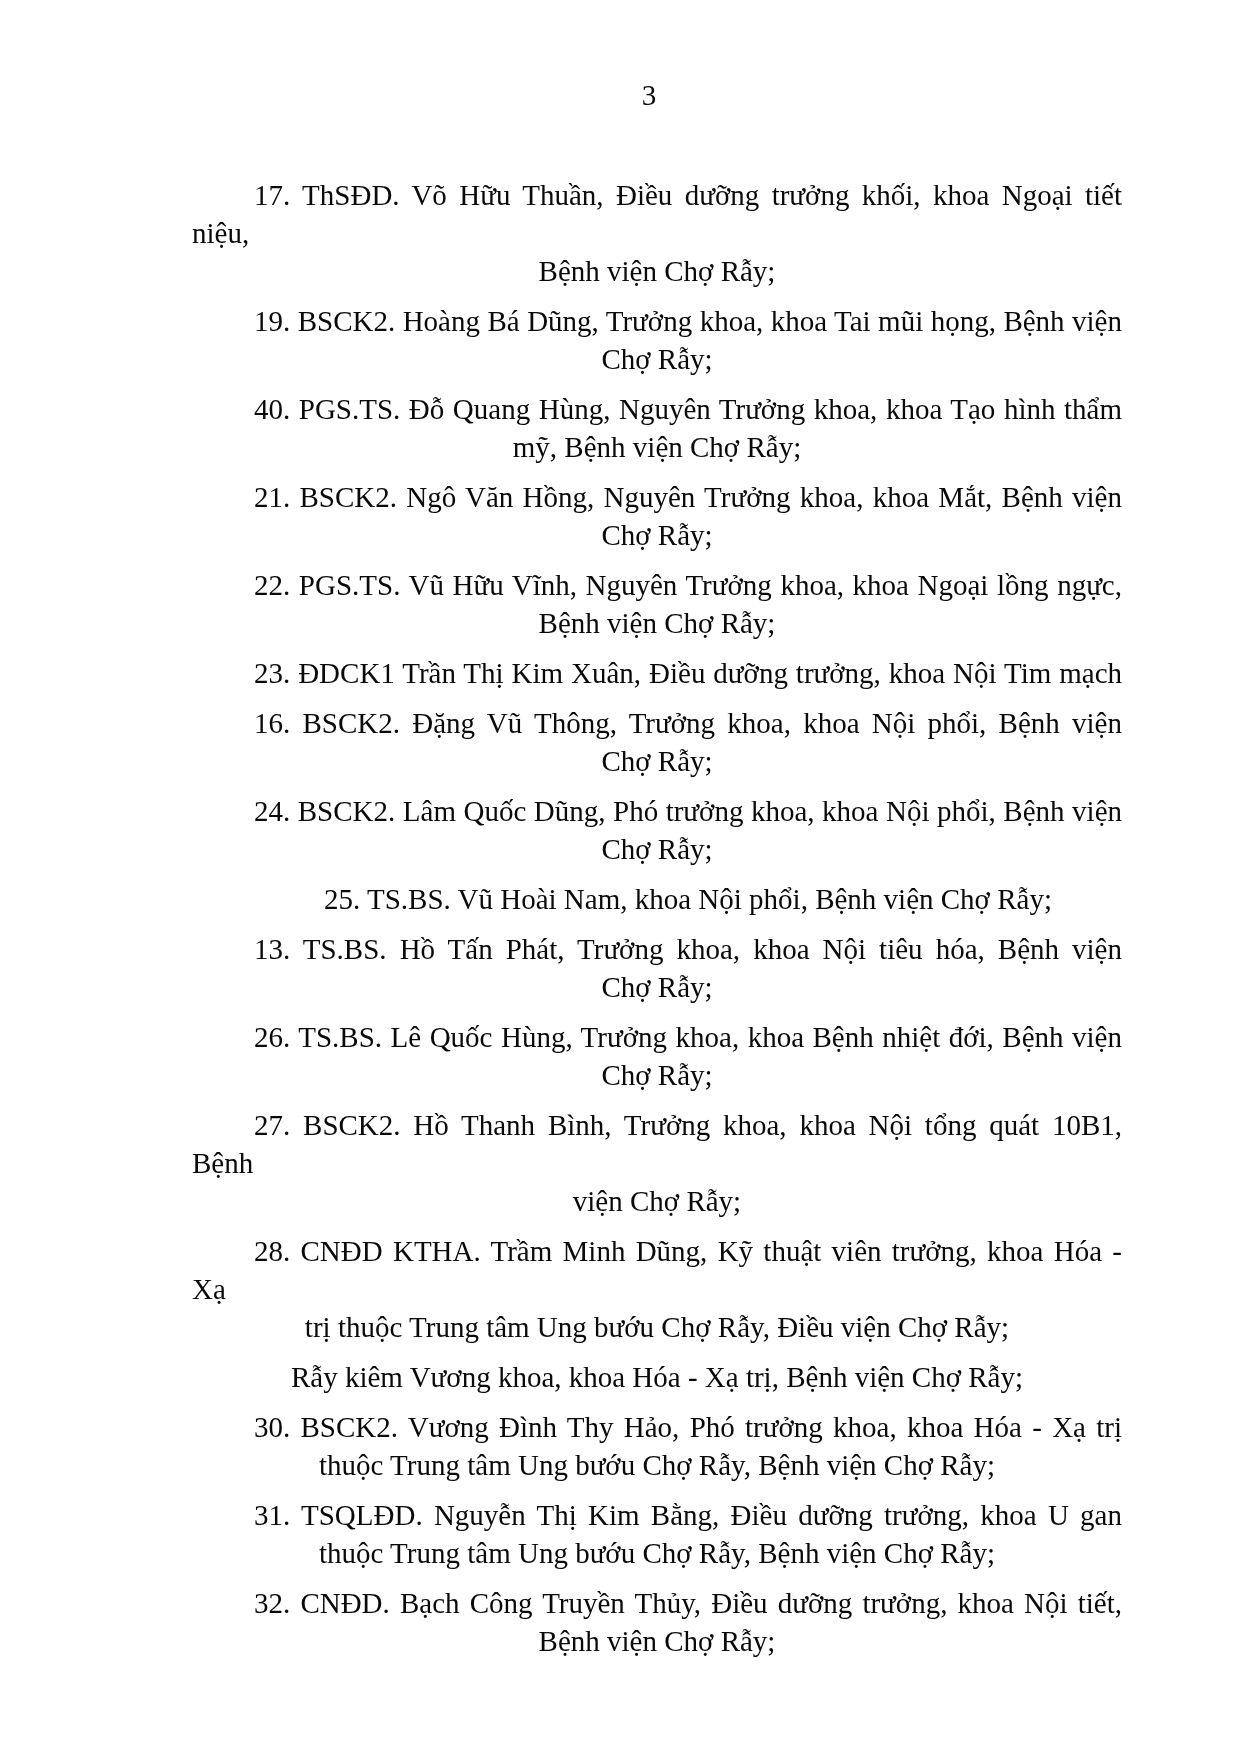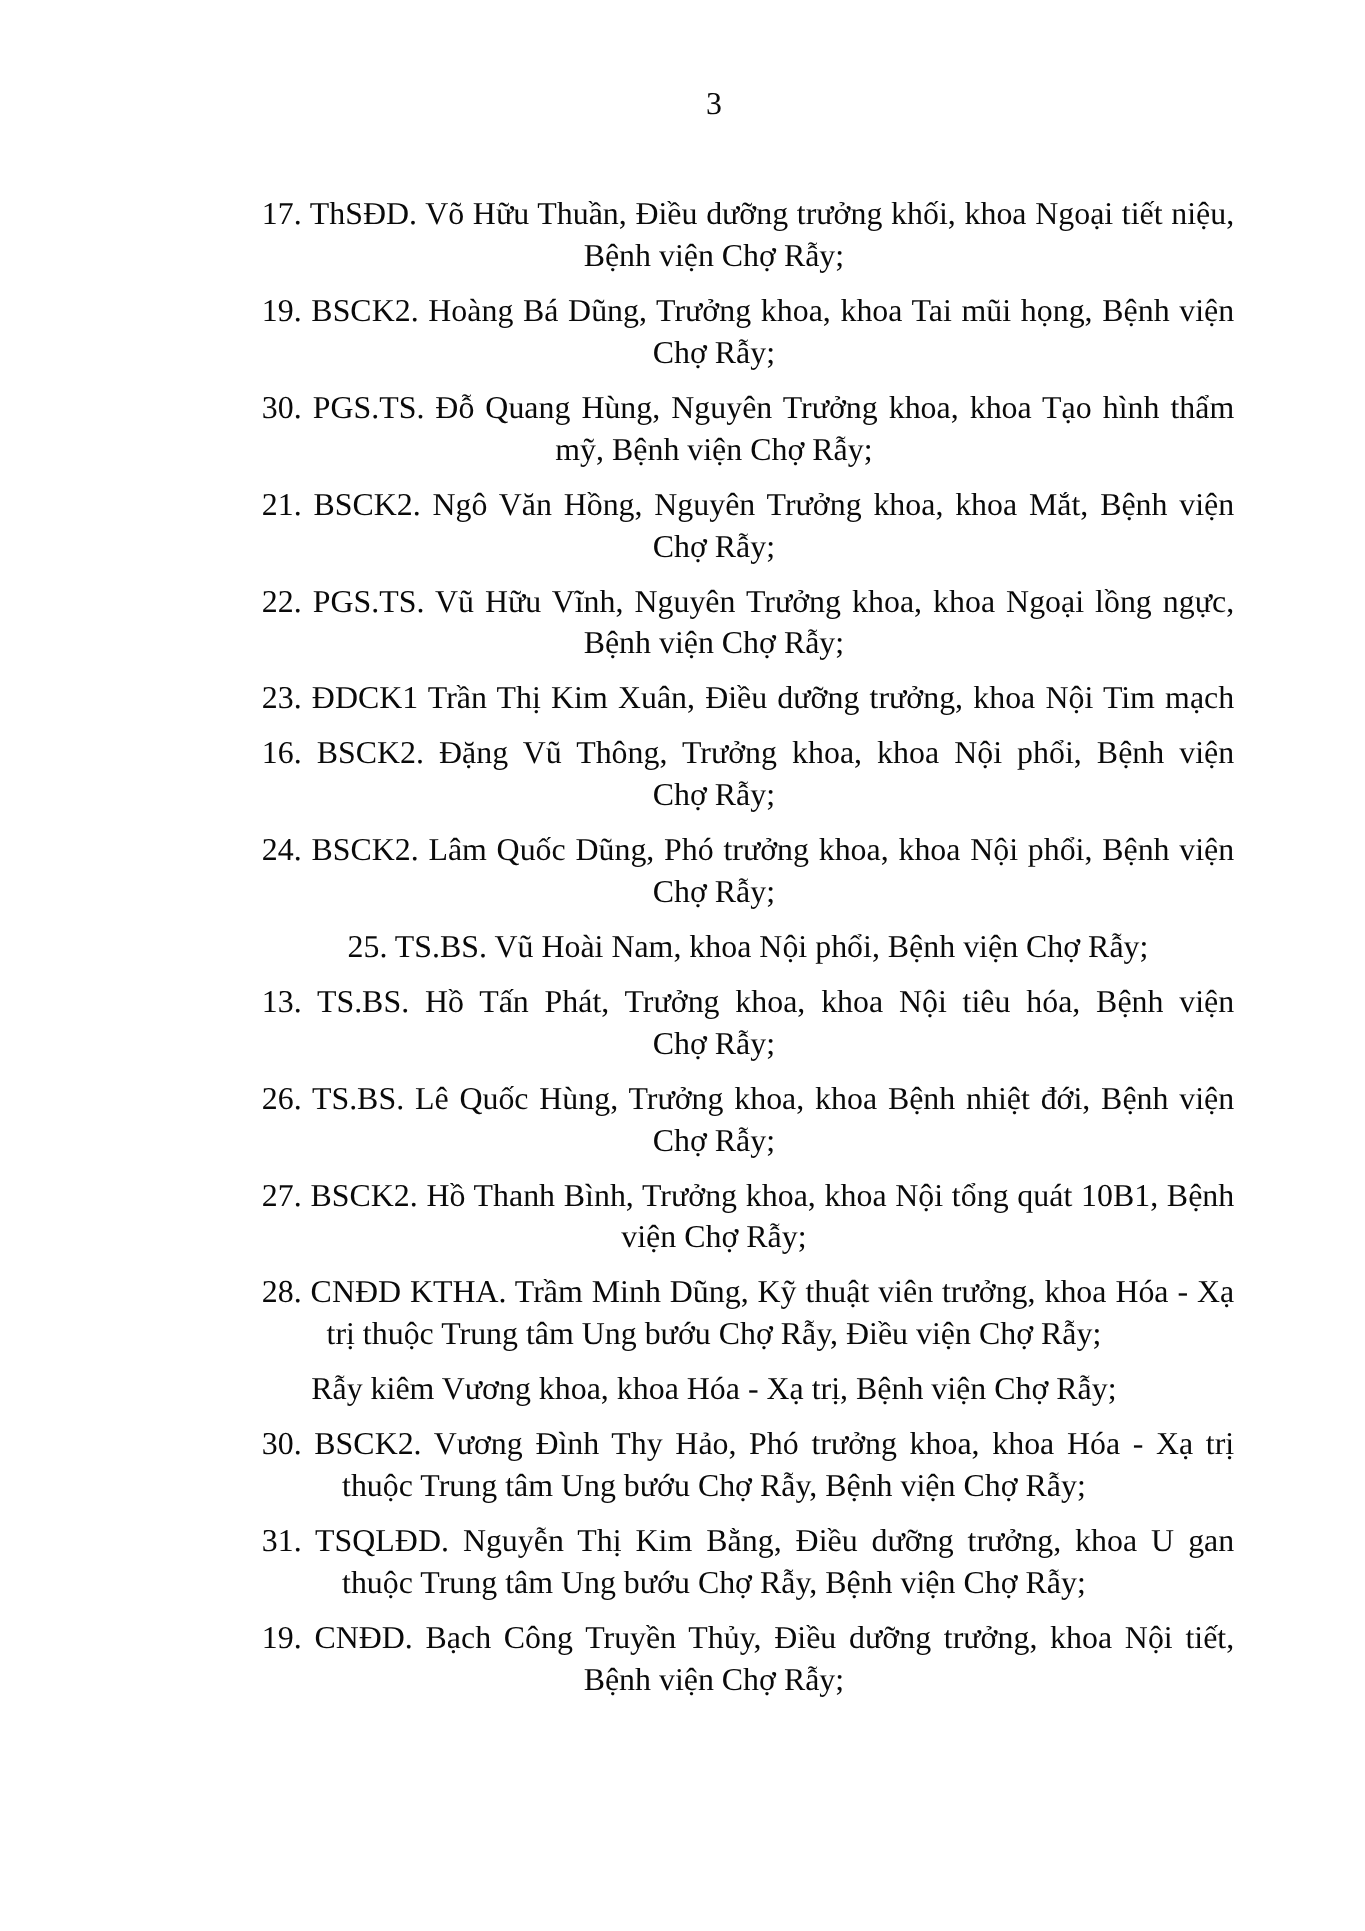--- a/index.html
+++ b/index.html
@@ -28,20 +28,21 @@
     line-height: 38px;
     margin-bottom: 62px;
   }
   .para {
     margin: 0 0 12px 0;
     padding: 0;
   }
   .line {
     line-height: 38px;
     hyphens: none;
+    margin-left: 16px;
   }
   .line.fill {
     text-align: justify;
     text-align-last: justify;
   }
   .line.lastline {
     text-align: center;
   }
   .line.first {
     text-indent: 62px;
@@ -56,21 +57,21 @@
     <div>
         <div class="para">
           <div class="line fill first">17. ThSĐD. Võ Hữu Thuần, Điều dưỡng trưởng khối, khoa Ngoại tiết niệu,</div>
           <div class="line lastline">Bệnh viện Chợ Rẫy;</div>
         </div>
         <div class="para">
           <div class="line fill first">19. BSCK2. Hoàng Bá Dũng, Trưởng khoa, khoa Tai mũi họng, Bệnh viện</div>
           <div class="line lastline">Chợ Rẫy;</div>
         </div>
         <div class="para">
-          <div class="line fill first">30. PGS.TS. Đỗ Quang Hùng, Nguyên Trưởng khoa, khoa Tạo hình thẩm</div>
+          <div class="line fill first">40. PGS.TS. Đỗ Quang Hùng, Nguyên Trưởng khoa, khoa Tạo hình thẩm</div>
           <div class="line lastline">mỹ, Bệnh viện Chợ Rẫy;</div>
         </div>
         <div class="para">
           <div class="line fill first">21. BSCK2. Ngô Văn Hồng, Nguyên Trưởng khoa, khoa Mắt, Bệnh viện</div>
           <div class="line lastline">Chợ Rẫy;</div>
         </div>
         <div class="para">
           <div class="line fill first">22. PGS.TS. Vũ Hữu Vĩnh, Nguyên Trưởng khoa, khoa Ngoại lồng ngực,</div>
           <div class="line lastline">Bệnh viện Chợ Rẫy;</div>
         </div>
@@ -109,18 +110,18 @@
         </div>
         <div class="para">
           <div class="line fill first">30. BSCK2. Vương Đình Thy Hảo, Phó trưởng khoa, khoa Hóa - Xạ trị</div>
           <div class="line lastline">thuộc Trung tâm Ung bướu Chợ Rẫy, Bệnh viện Chợ Rẫy;</div>
         </div>
         <div class="para">
           <div class="line fill first">31. TSQLĐD. Nguyễn Thị Kim Bằng, Điều dưỡng trưởng, khoa U gan</div>
           <div class="line lastline">thuộc Trung tâm Ung bướu Chợ Rẫy, Bệnh viện Chợ Rẫy;</div>
         </div>
         <div class="para">
-          <div class="line fill first">19. CNĐD. Bạch Công Truyền Thủy, Điều dưỡng trưởng, khoa Nội tiết,</div>
+          <div class="line fill first">32. CNĐD. Bạch Công Truyền Thủy, Điều dưỡng trưởng, khoa Nội tiết,</div>
           <div class="line lastline">Bệnh viện Chợ Rẫy;</div>
         </div>
       </div>
   </div>
 </div>
 
 </body></html>

